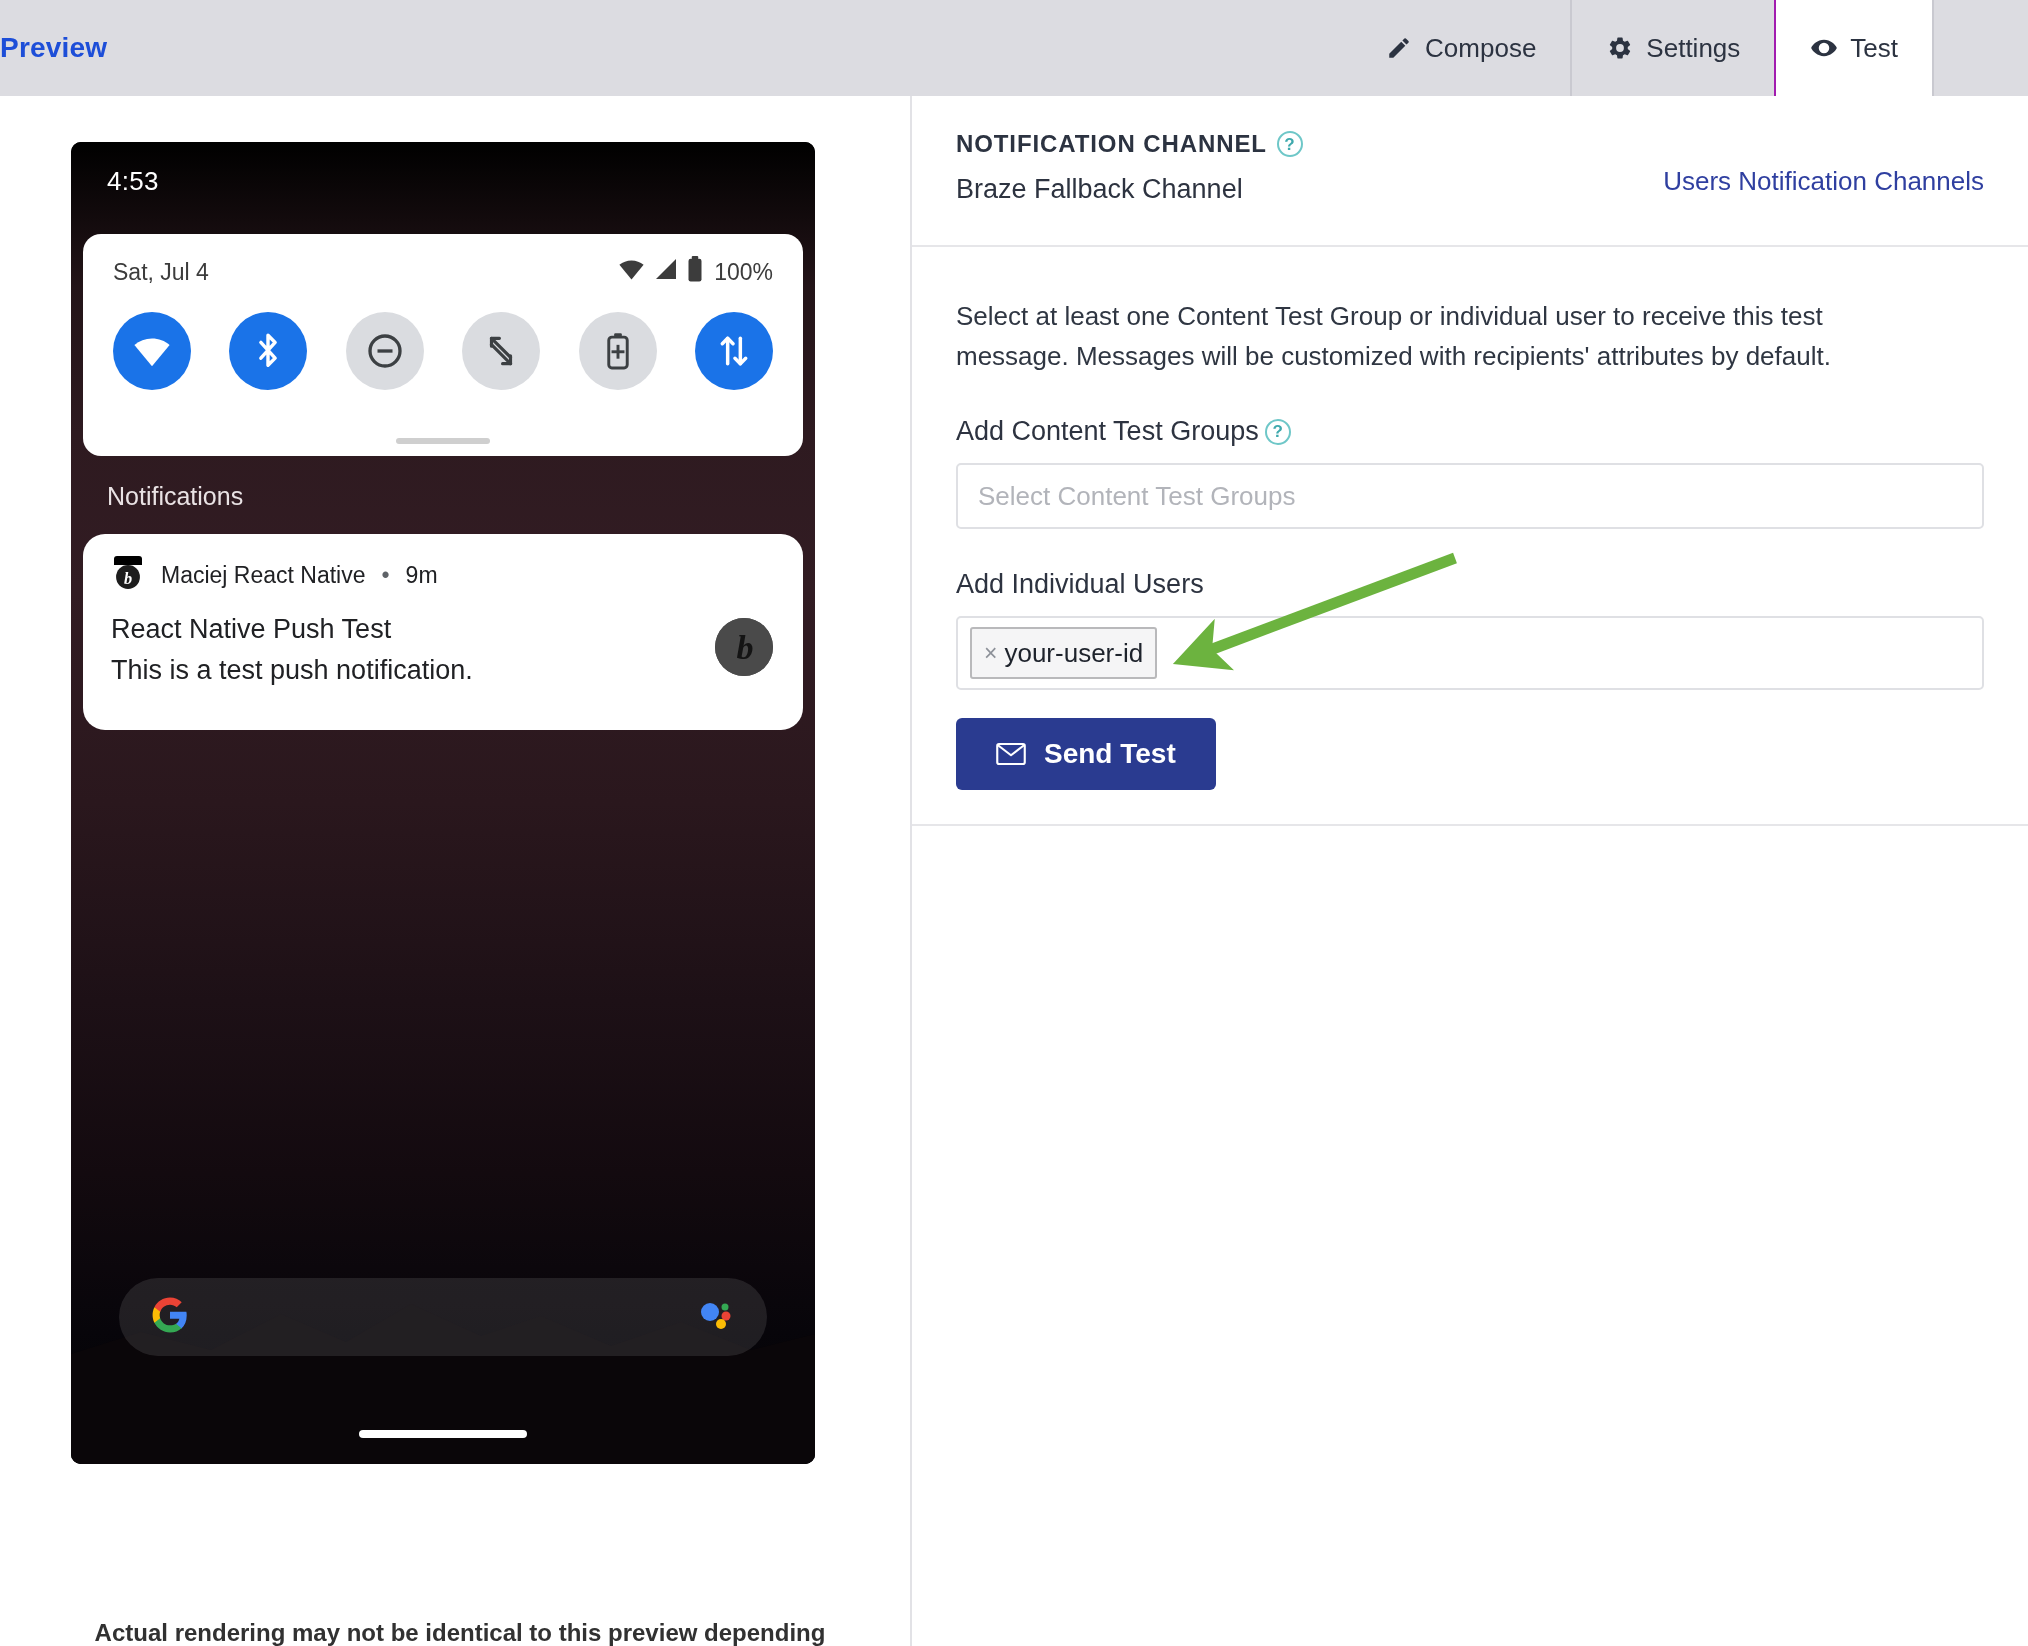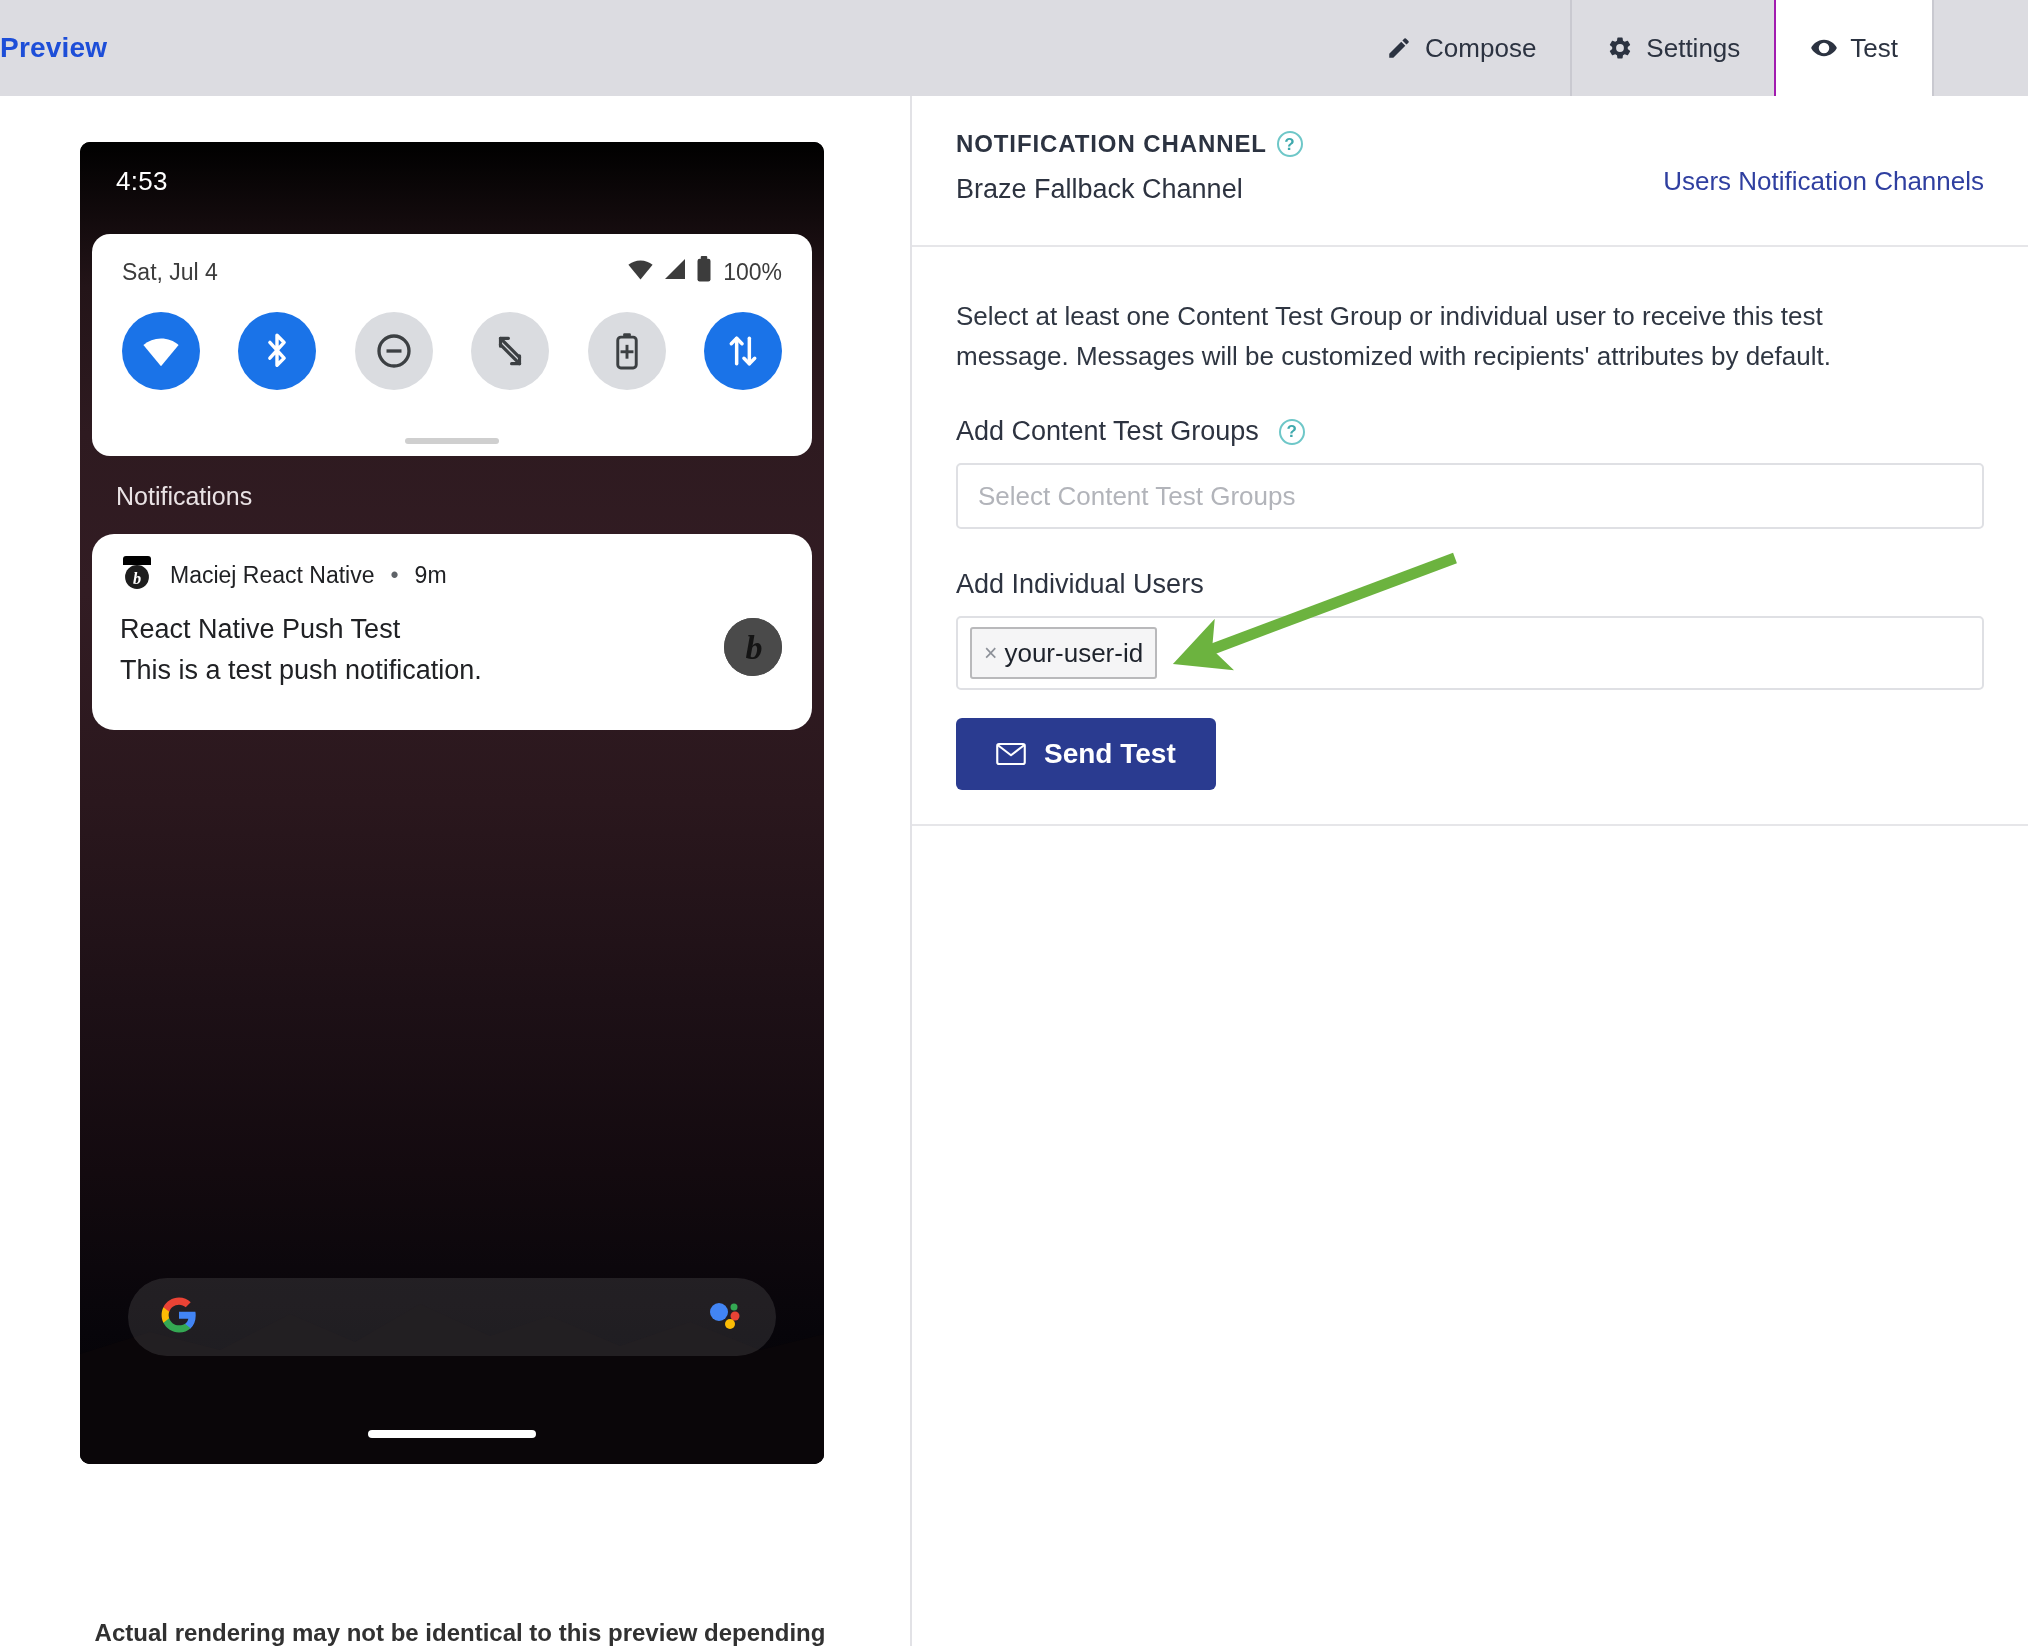--- a/index.html
+++ b/index.html
@@ -68,21 +68,21 @@
   }
   .right-col {
     flex: 1; height: 1550px;
     background: #ffffff;
     position: relative;
   }
 
   
   .phone {
     position: absolute;
-    left: 80px; top: 46px;
+    left: 71px; top: 46px;
     width: 744px; height: 1322px;
     background: #000000;
     border-radius: 10px;
     overflow: hidden;
   }
   .phone-wall {
     position: absolute; left: 0; top: 0; width: 100%; height: 100%;
     background: linear-gradient(180deg,
       #000000 0%,
       #231418 11%,
@@ -229,21 +229,21 @@
     padding-top: 28px;
   }
   .sec-desc {
     margin-top: 20px;
     font-size: 26px; color: #2f3642; line-height: 1.52;
     max-width: 960px;
   }
   .field-label {
     margin-top: 40px;
     font-size: 27px; color: #2d3340;
-    display: flex; align-items: center; gap: 20px;
+    display: flex; align-items: center; gap: 6px;
   }
   .textfield {
     margin-top: 16px;
     width: 100%; height: 66px;
     border: 2px solid #dfe0e4; border-radius: 5px;
     background: #fff;
     display: flex; align-items: center;
     padding: 17px 20px;
     font-size: 26px; color: #2d3340;
   }

